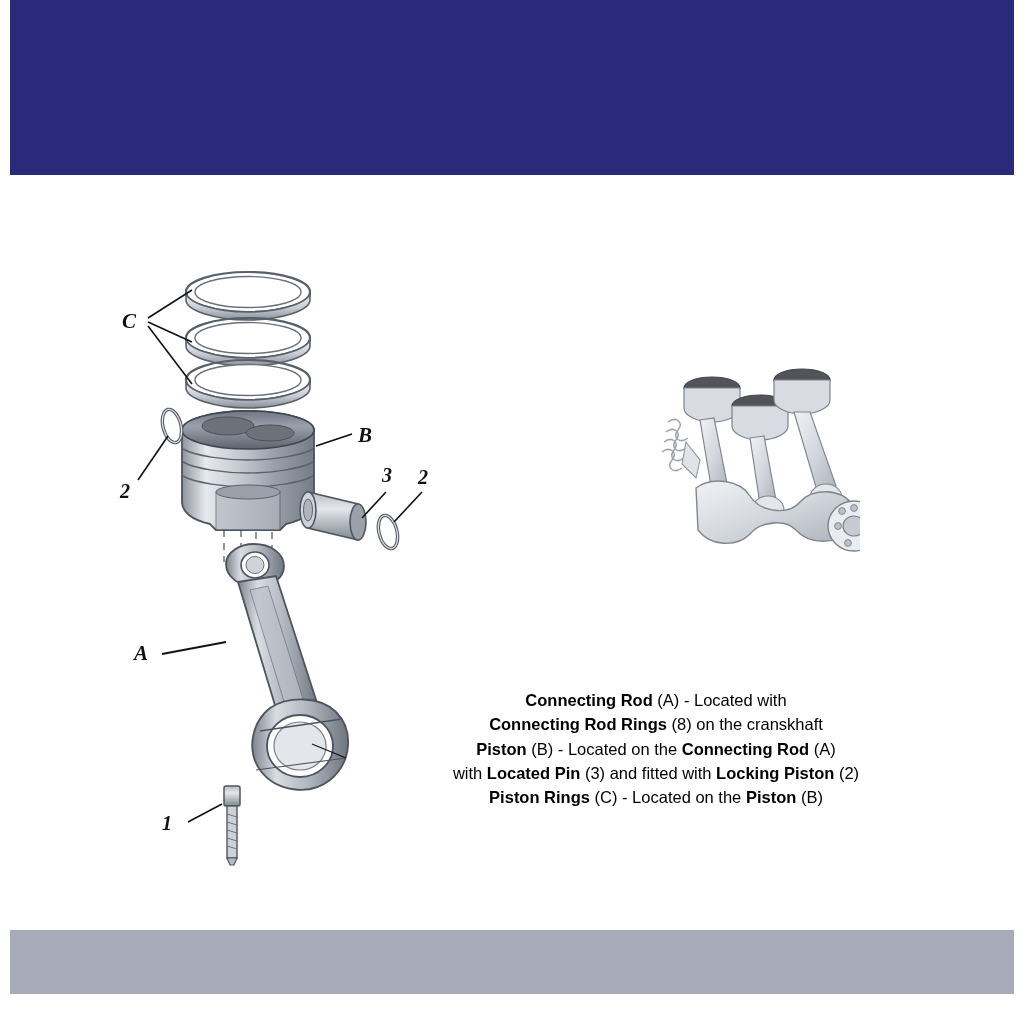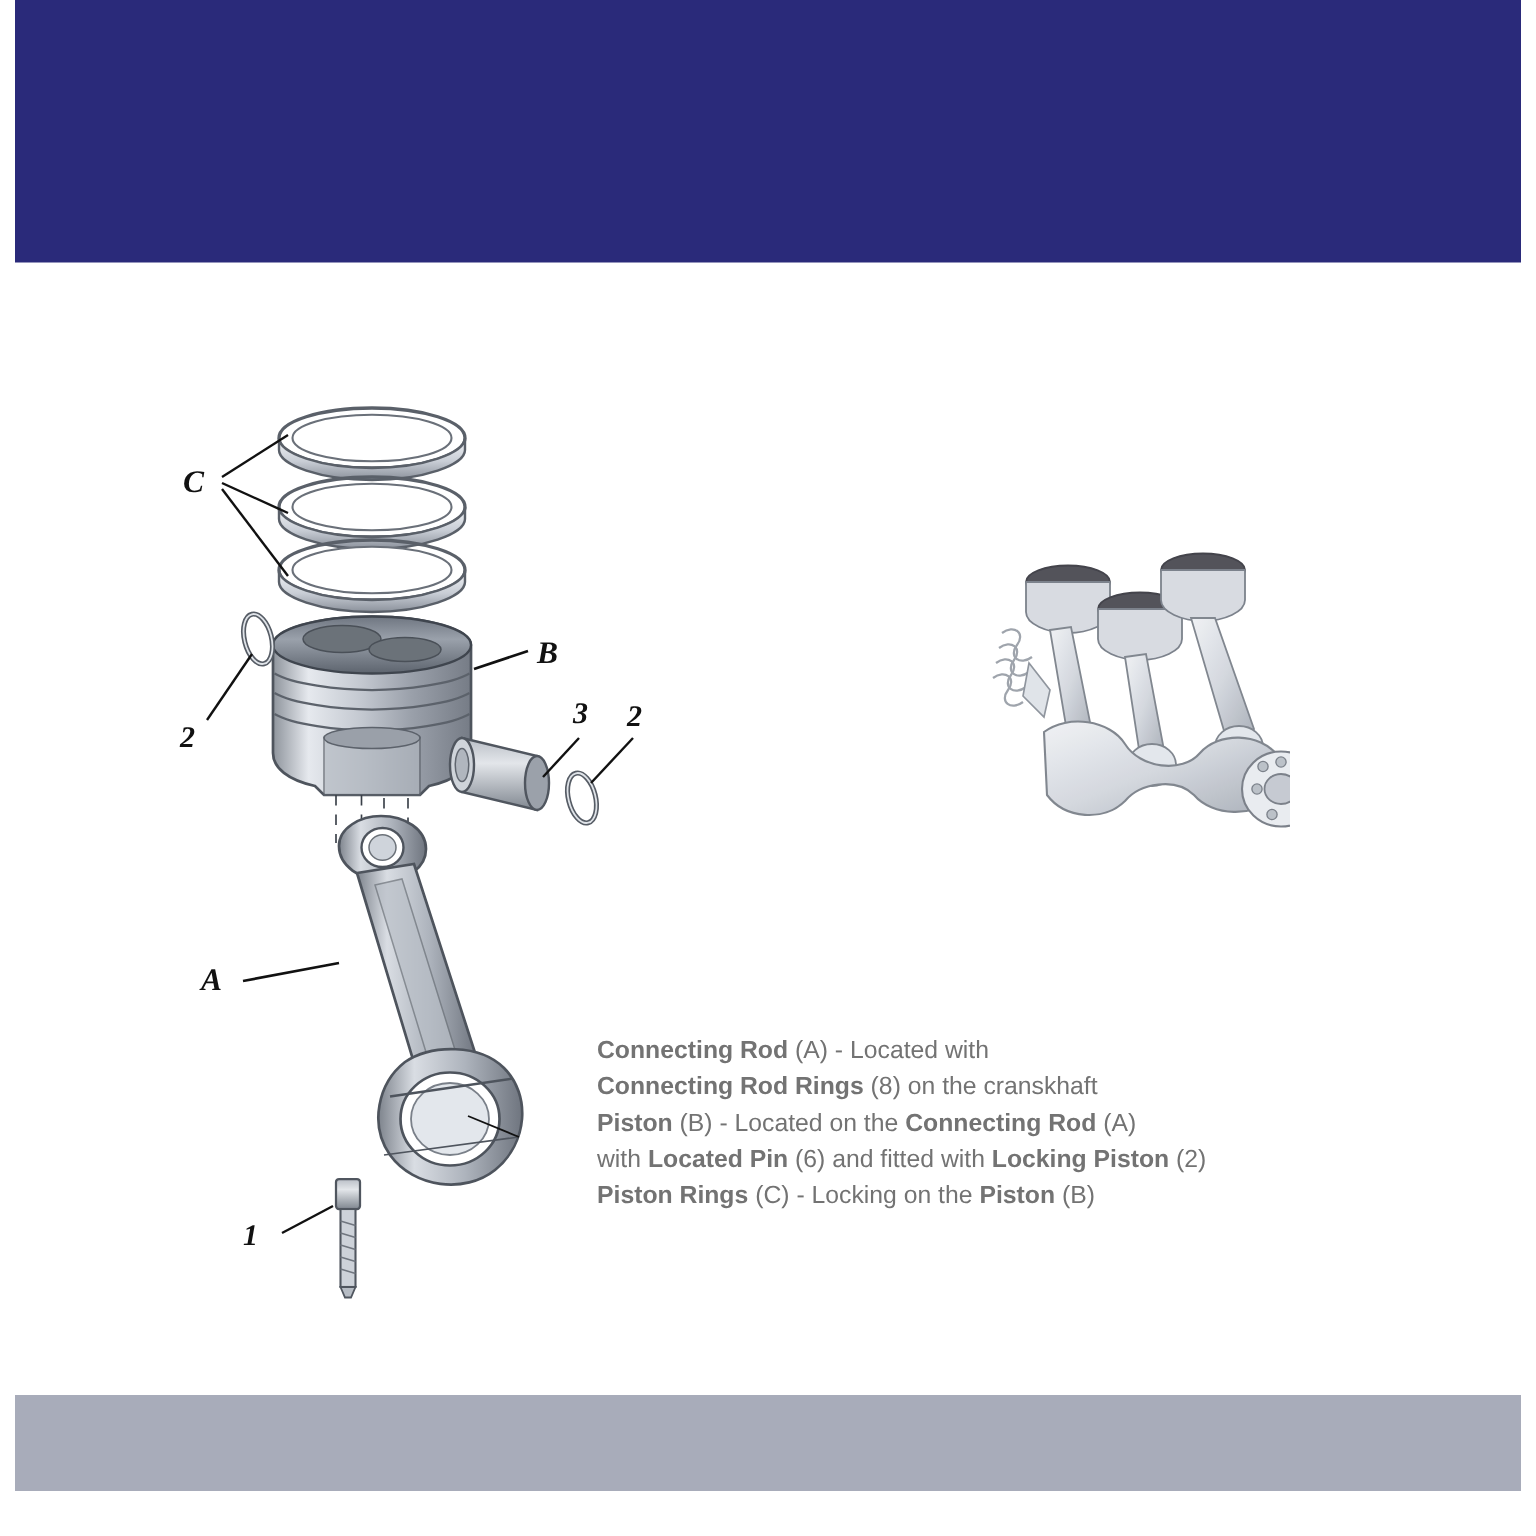--- a/index.html
+++ b/index.html
@@ -54,26 +54,27 @@
   }
   .diagram-area {
     position: absolute;
     left: 100px;
     top: 230px;
     width: 760px;
     height: 640px;
   }
   .caption {
     position: absolute;
-    left: 398px;
+    left: 421px;
     top: 688px;
     width: 470px;
     font-size: 16.5px;
     line-height: 24.3px;
-    color: #737373;
+    color: #000000;
+    text-align: center;
   }
   .caption b { font-weight: bold; }
   .svg-main { position: absolute; left: 0; top: 0; }
   .label-letter {
     font-family: "Liberation Serif", serif;
     font-style: italic;
     font-weight: bold;
     font-size: 21px;
     fill: #111111;
   }
@@ -286,20 +287,20 @@
         </g>
         <path d="M586,212 L600,230 L596,248 L582,234 Z" fill="#dfe3e8" stroke="#8a9099" stroke-width="1.1"></path>
       </g>
     </svg>
   </div>
 
   <div class="caption">
       <div><b>Connecting Rod</b><span> (A) - Located with</span></div>
       <div><b>Connecting Rod Rings</b><span> (8) on the cranskhaft</span></div>
       <div><b>Piston</b><span> (B) - Located on the </span><b>Connecting Rod</b><span> (A)</span></div>
-      <div><span>with </span><b>Located Pin</b><span> (6) and fitted with </span><b>Locking Piston</b><span> (2)</span></div>
-      <div><b>Piston Rings</b><span> (C) - Locking on the </span><b>Piston</b><span> (B)</span></div>
+      <div><span>with </span><b>Located Pin</b><span> (3) and fitted with </span><b>Locking Piston</b><span> (2)</span></div>
+      <div><b>Piston Rings</b><span> (C) - Located on the </span><b>Piston</b><span> (B)</span></div>
     </div>
 
   <div class="footer-band"></div>
   <div class="footer-gap"></div>
 
 </div>
 
 </body></html>

